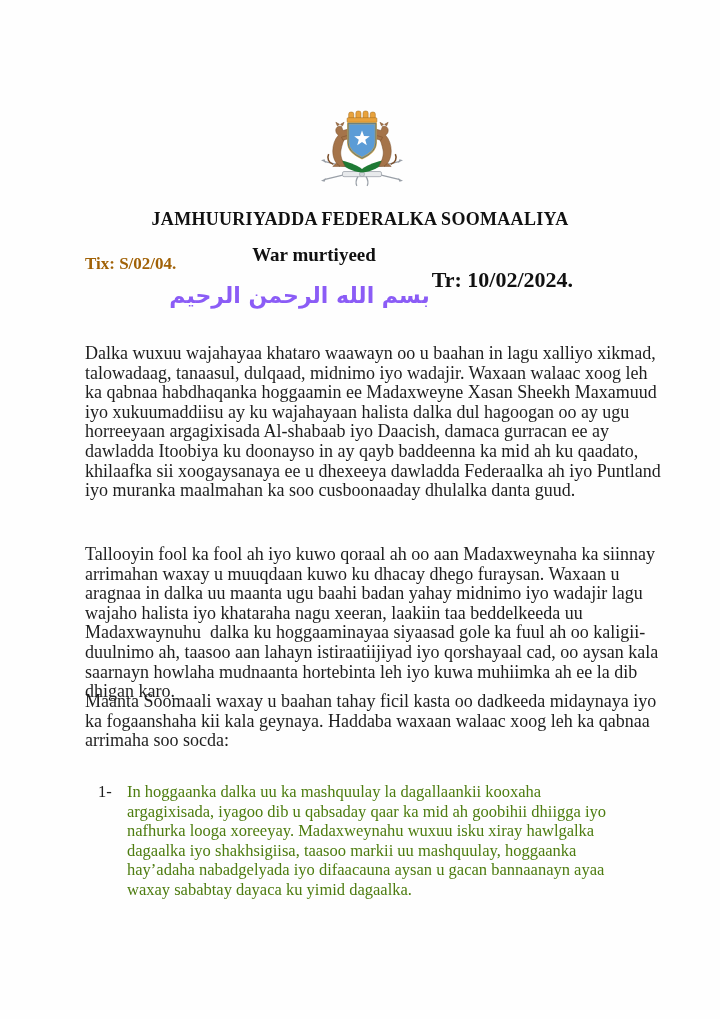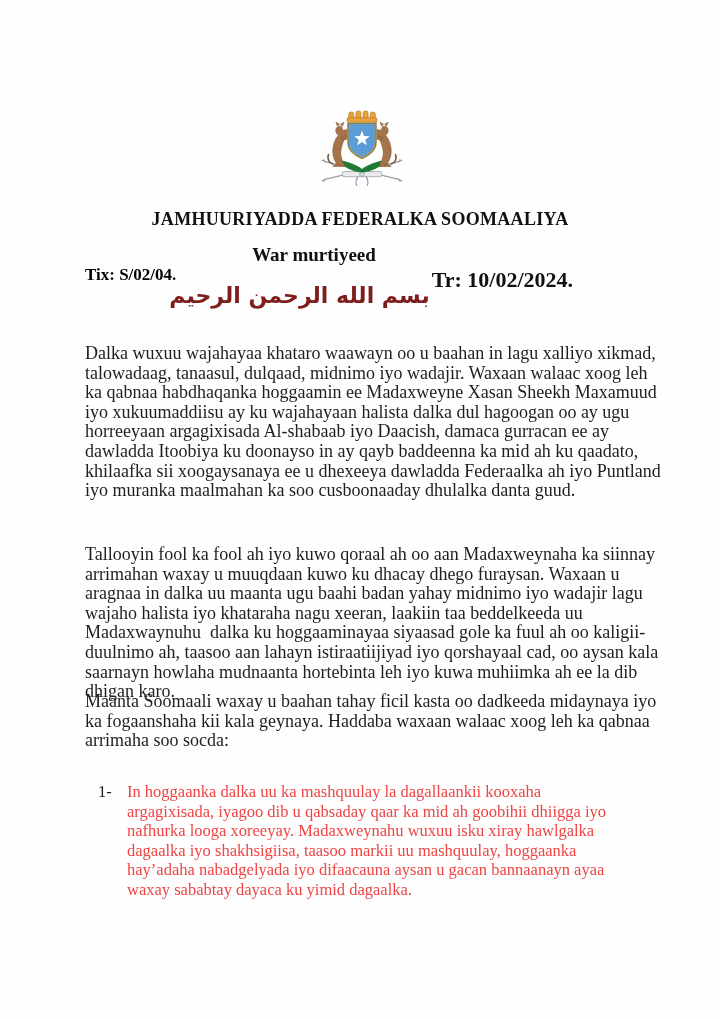--- a/index.html
+++ b/index.html
@@ -18,51 +18,51 @@
   .institution{
     position:absolute;top:209px;left:0;width:720px;
     text-align:center;font-weight:bold;font-size:18px;letter-spacing:0.3px;
     color:#111;
   }
   .doc-type{
     position:absolute;top:244px;left:0;width:628px;
     text-align:center;font-weight:bold;font-size:19px;color:#111;
   }
   .ref{
-    position:absolute;top:265px;left:85px;
-    font-weight:bold;font-size:17px;color:#000000;
+    position:absolute;top:254px;left:85px;
+    font-weight:bold;font-size:17px;color:#a16207;
   }
   .date{
     position:absolute;top:267px;right:147px;
     font-weight:bold;font-size:22px;color:#111;
   }
   .bismillah{
     position:absolute;top:283px;left:0;width:599px;
     text-align:center;font-weight:bold;font-size:22px;
     font-family:"DejaVu Sans", sans-serif;
-    color:#7f1d1d;
+    color:#8b5cf6;
     direction:rtl;
   }
   .para{
     position:absolute;left:85px;
     font-size:18px;line-height:19.6px;
     white-space:pre;
     color:#1e1e1e;
   }
   .p1{top:344px;}
   .p2{top:545px;}
   .p3{top:692px;}
   .list-marker{
     position:absolute;left:98px;top:782px;
     font-size:16.5px;line-height:19.6px;color:#1e1e1e;
   }
   .list-lines{
     position:absolute;left:127px;top:782px;
     font-size:16.5px;line-height:19.6px;
-    white-space:pre;color:#ef4444;
+    white-space:pre;color:#4d7c0f;
   }
 </style>
 </head>
 <body>
 
 <div class="page">
 
   <div class="emblem">
     <svg viewBox="0 0 200 156" width="104" height="80">
 

